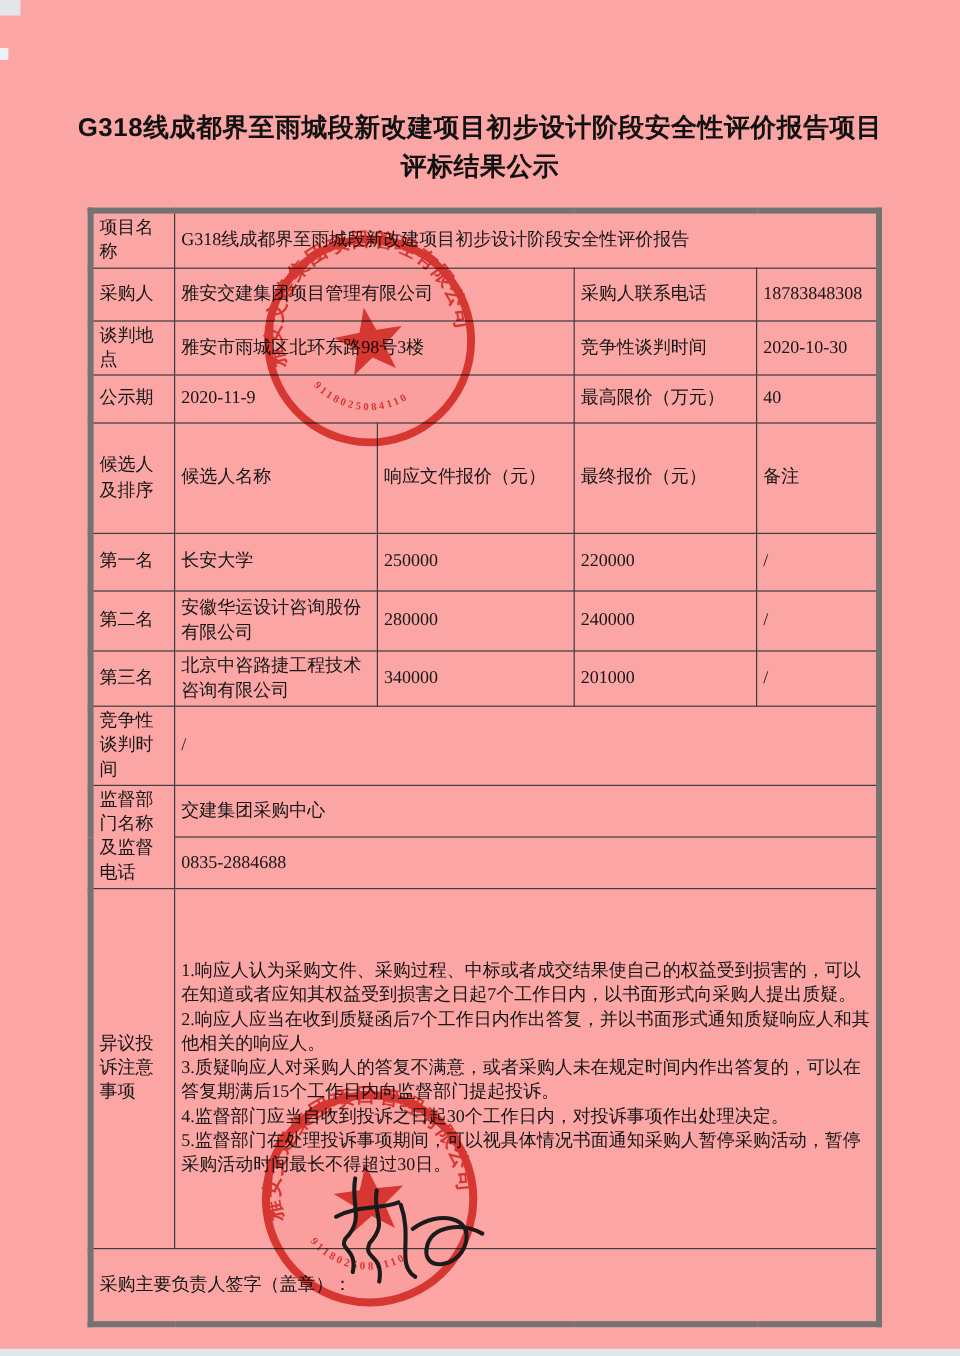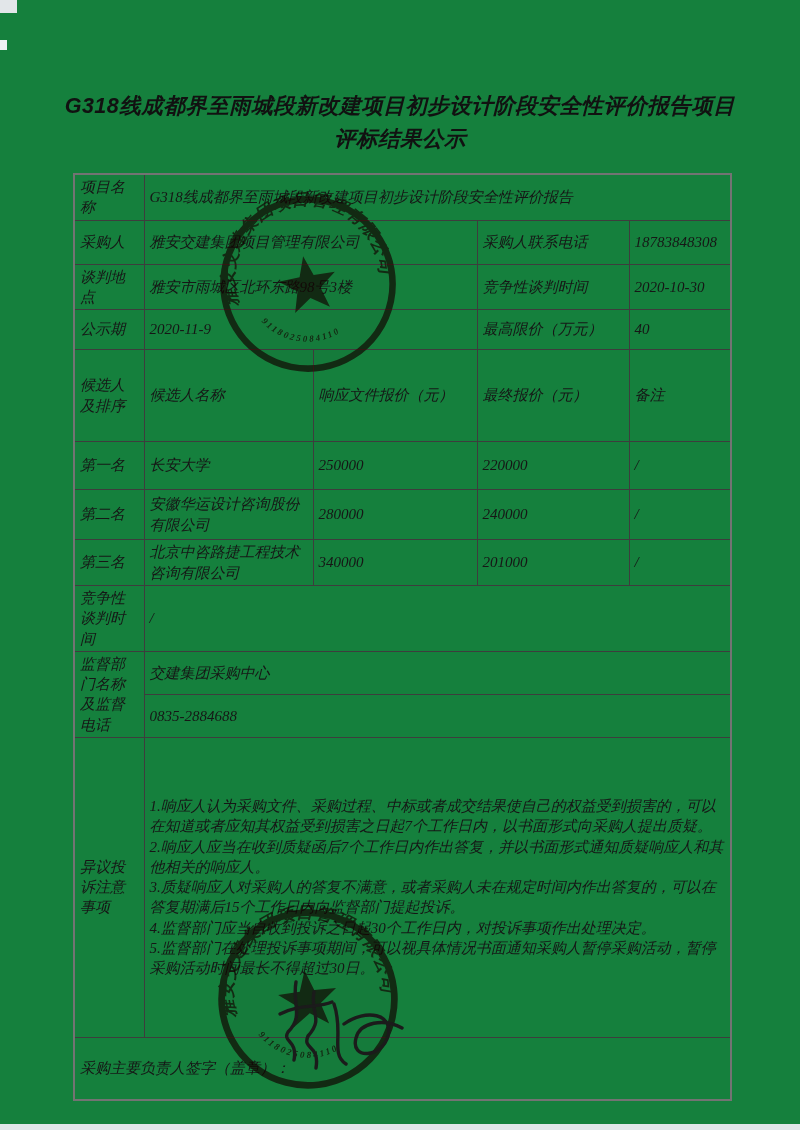--- a/index.html
+++ b/index.html
@@ -1,38 +1,38 @@
 <!DOCTYPE html>
 <html><head>
 <meta charset="utf-8">
 <style>
   html,body{margin:0;padding:0;background:#ffffff;}
   .page{
-    position:relative;width:800px;height:1130px;background:#15803d;overflow:hidden;
-    font-family:"Liberation Serif","DejaVu Serif",serif;color:#1c1c1c;font-style:italic;
+    position:relative;width:800px;height:1130px;background:#fca5a5;overflow:hidden;
+    font-family:"Liberation Serif","DejaVu Serif",serif;color:#1c1c1c;
   }
   .scan-mark-tl{position:absolute;left:0;top:0;width:17px;height:13px;background:#e2e6e9;}
   .scan-mark-tl2{position:absolute;left:0;top:40px;width:7px;height:10px;background:#eef1f3;}
   .scan-strip-bottom{position:absolute;left:0;bottom:0;width:100%;height:6px;background:#e1e6ea;}
 
   .doc-title{
     position:absolute;left:0;top:90px;width:800px;text-align:center;
     font-family:"Liberation Sans","DejaVu Sans",sans-serif;
     font-weight:bold;font-size:21.5px;line-height:33px;color:#111;letter-spacing:.5px;
   }
 
   table.main{
     position:absolute;left:73px;top:173px;border-collapse:collapse;table-layout:fixed;
     width:657px;font-size:15px;color:#161616;
   }
   table.main td{
     border:1.6px solid #3d3d3d;vertical-align:middle;padding:2px 5px;
     overflow:hidden;line-height:1.35;
   }
-  table.main{border:2px solid #737373;}
+  table.main{border:5px solid #737373;}
   td.lbl{padding-left:6px;}
   td.c{text-align:left;}
   td.val{padding-left:7px;}
   .h41{height:41px}.h44{height:44px}.h40{height:40px}
   .h92{height:92px}.h48{height:48px}.h50{height:50px}.h46{height:46px}
   .h42{height:42px}.h39{height:39px}.h38{height:38px}
   .h300{height:300px}.h52{height:63px}
   td.notes{padding:10px 12px;line-height:24px;}
   .note-line{margin:0;}
 

